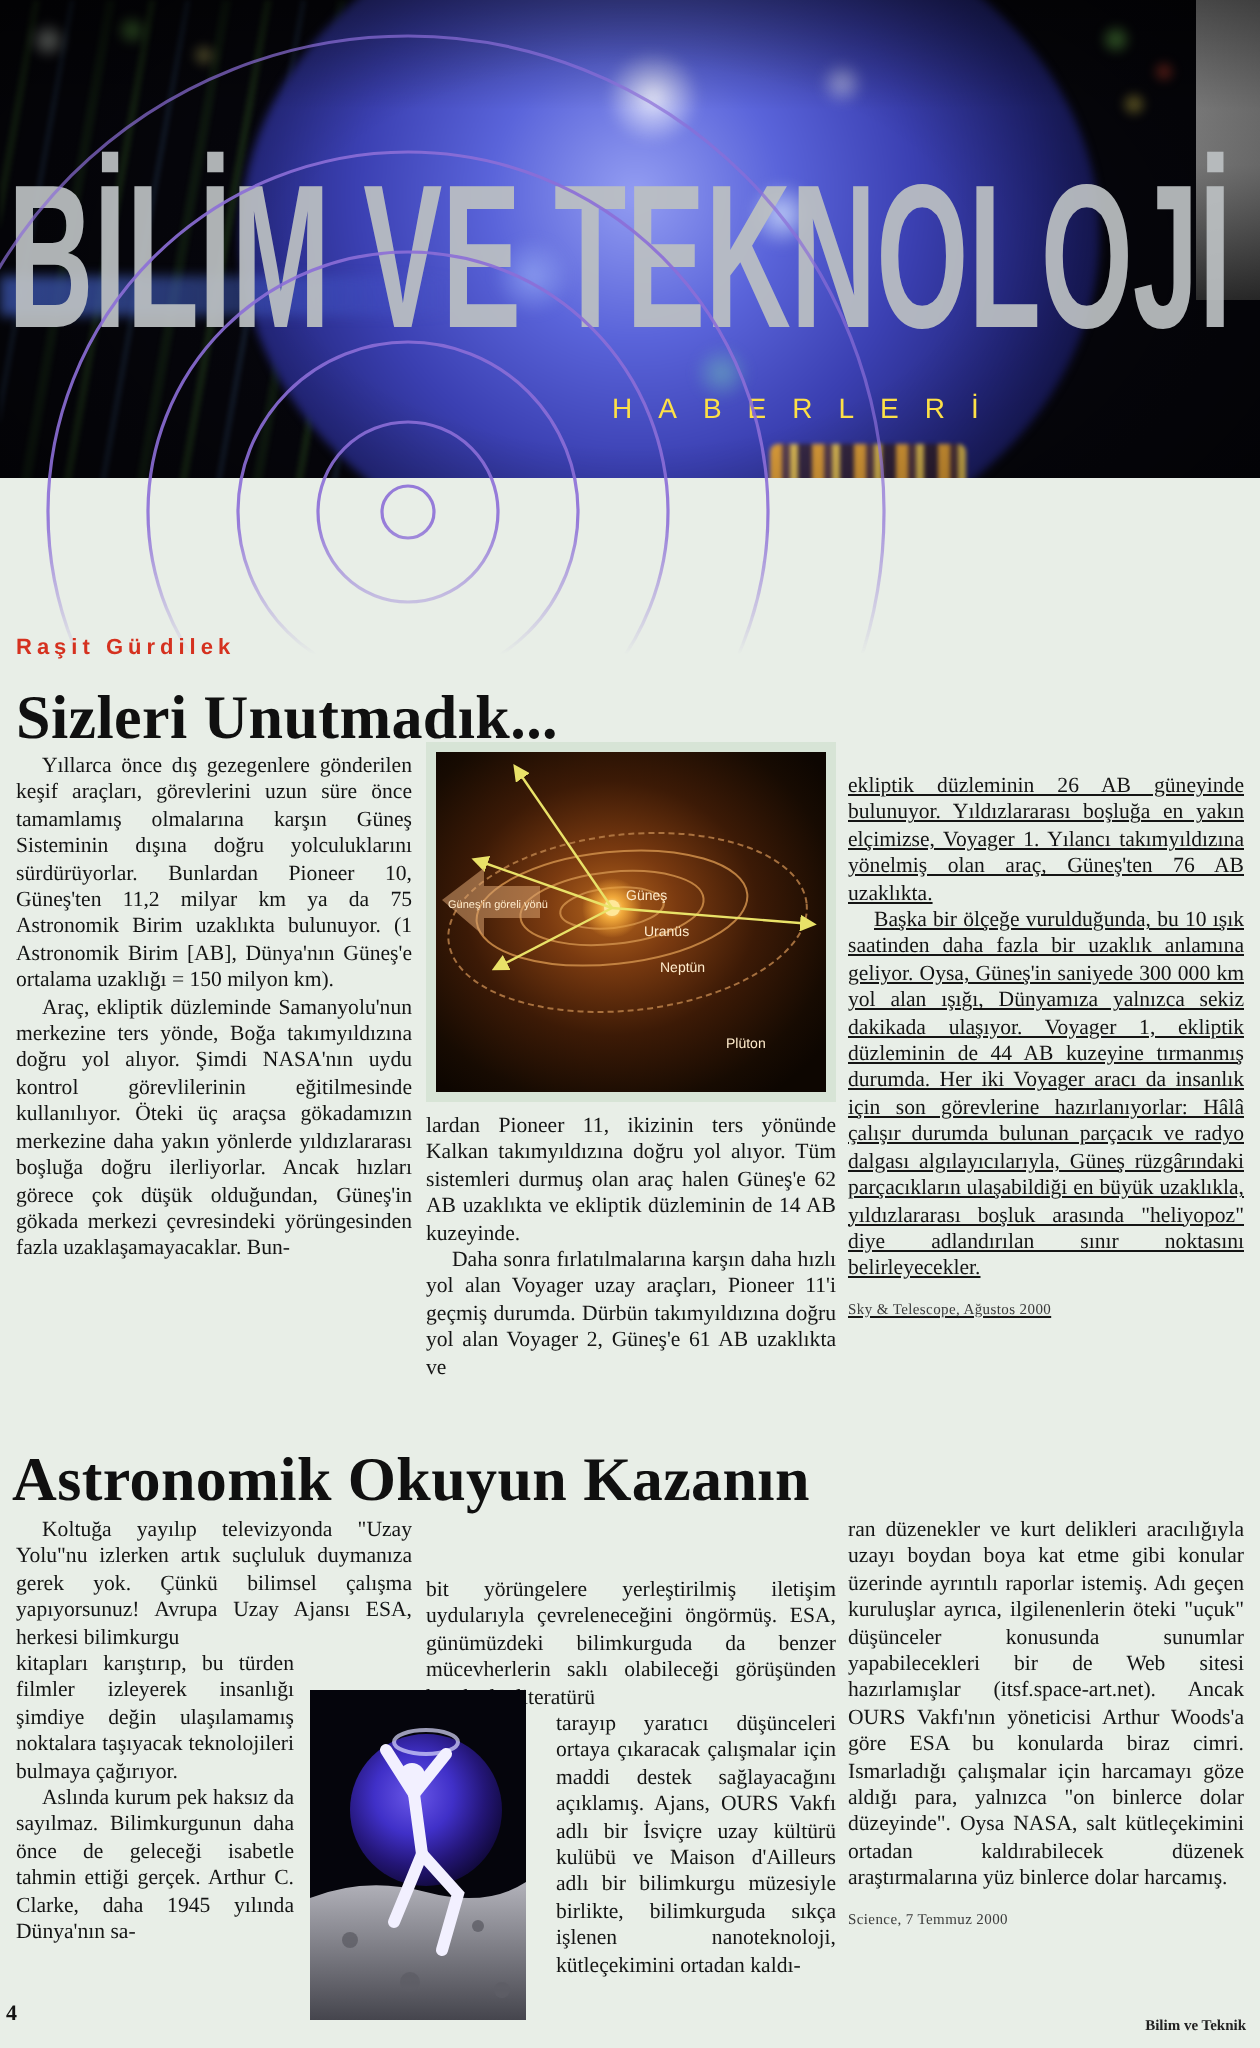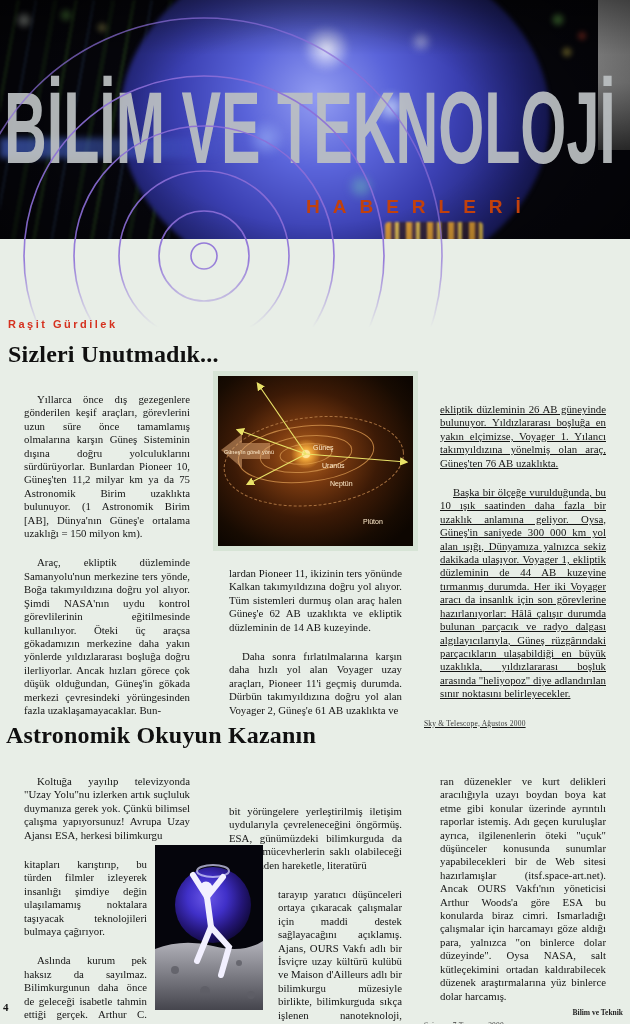--- a/index.html
+++ b/index.html
@@ -40,39 +40,39 @@
       radial-gradient(circle 12px at 55% 30%,rgba(110,190,80,.7),transparent 70%),
       radial-gradient(circle 10px at 85% 55%,rgba(240,230,120,.5),transparent 70%);}
   .hdr-vignette{left:0;top:0;width:630px;height:305px;
     background:radial-gradient(ellipse at 50% 42%,transparent 38%,rgba(0,0,0,.55) 88%),
       linear-gradient(180deg,rgba(0,0,0,.35) 0%,transparent 18%,transparent 80%,rgba(0,0,0,.5) 100%);}
 
   .hdr-title{position:absolute;left:4px;top:70px;z-index:4;white-space:nowrap;
     font-family:"Liberation Sans",sans-serif;font-weight:bold;font-size:80px;
     color:rgba(187,192,194,.93);transform:scale(.74,1.28);transform-origin:0 0;}
   .hdr-sub{position:absolute;left:306px;top:196px;z-index:4;white-space:nowrap;
-    font-family:"Liberation Sans",sans-serif;font-weight:bold;font-size:19px;
-    color:#c2410c;letter-spacing:13px;}
+    font-family:"Liberation Sans",sans-serif;font-weight:normal;font-size:14px;
+    color:#fde047;letter-spacing:13px;}
 
   .rings{position:absolute;left:0;top:0;z-index:5;pointer-events:none;
     -webkit-mask-image:linear-gradient(180deg,#000 78%,transparent 98%);
     mask-image:linear-gradient(180deg,#000 78%,transparent 98%);}
 
   .byline{position:absolute;left:8px;top:318px;z-index:6;
     font-family:"Liberation Sans",sans-serif;font-weight:bold;font-size:11px;
     letter-spacing:2.5px;color:#d5311f;}
 
   
   .a-title{position:absolute;margin:0;font-family:"Liberation Serif",serif;font-weight:bold;
-    font-size:24px;color:#101010;letter-spacing:.2px;}
+    font-size:31px;color:#101010;letter-spacing:.2px;}
   .a1-title{left:8px;top:341px;}
   .a2-title{left:6px;top:722px;}
 
   .col{position:absolute;font-size:10.8px;line-height:13.4px;text-align:justify;}
-  .col p{margin:16px;}
+  .col p{margin:0;}
   .col p.ind{text-indent:13px;}
   .a1c1{left:8px;top:377px;width:198px;}
   .a1c2{left:213px;top:371px;width:205px;}
   .a1c3{left:424px;top:387px;width:198px;text-decoration:underline;}
   .a2c1{left:8px;top:759px;width:198px;}
   .a2c2{left:213px;top:789px;width:205px;}
   .a2c3{left:424px;top:759px;width:198px;}
 
   .source{margin-top:6px;font-size:7.5px;color:#3a3a3a;letter-spacing:.2px;}
 

